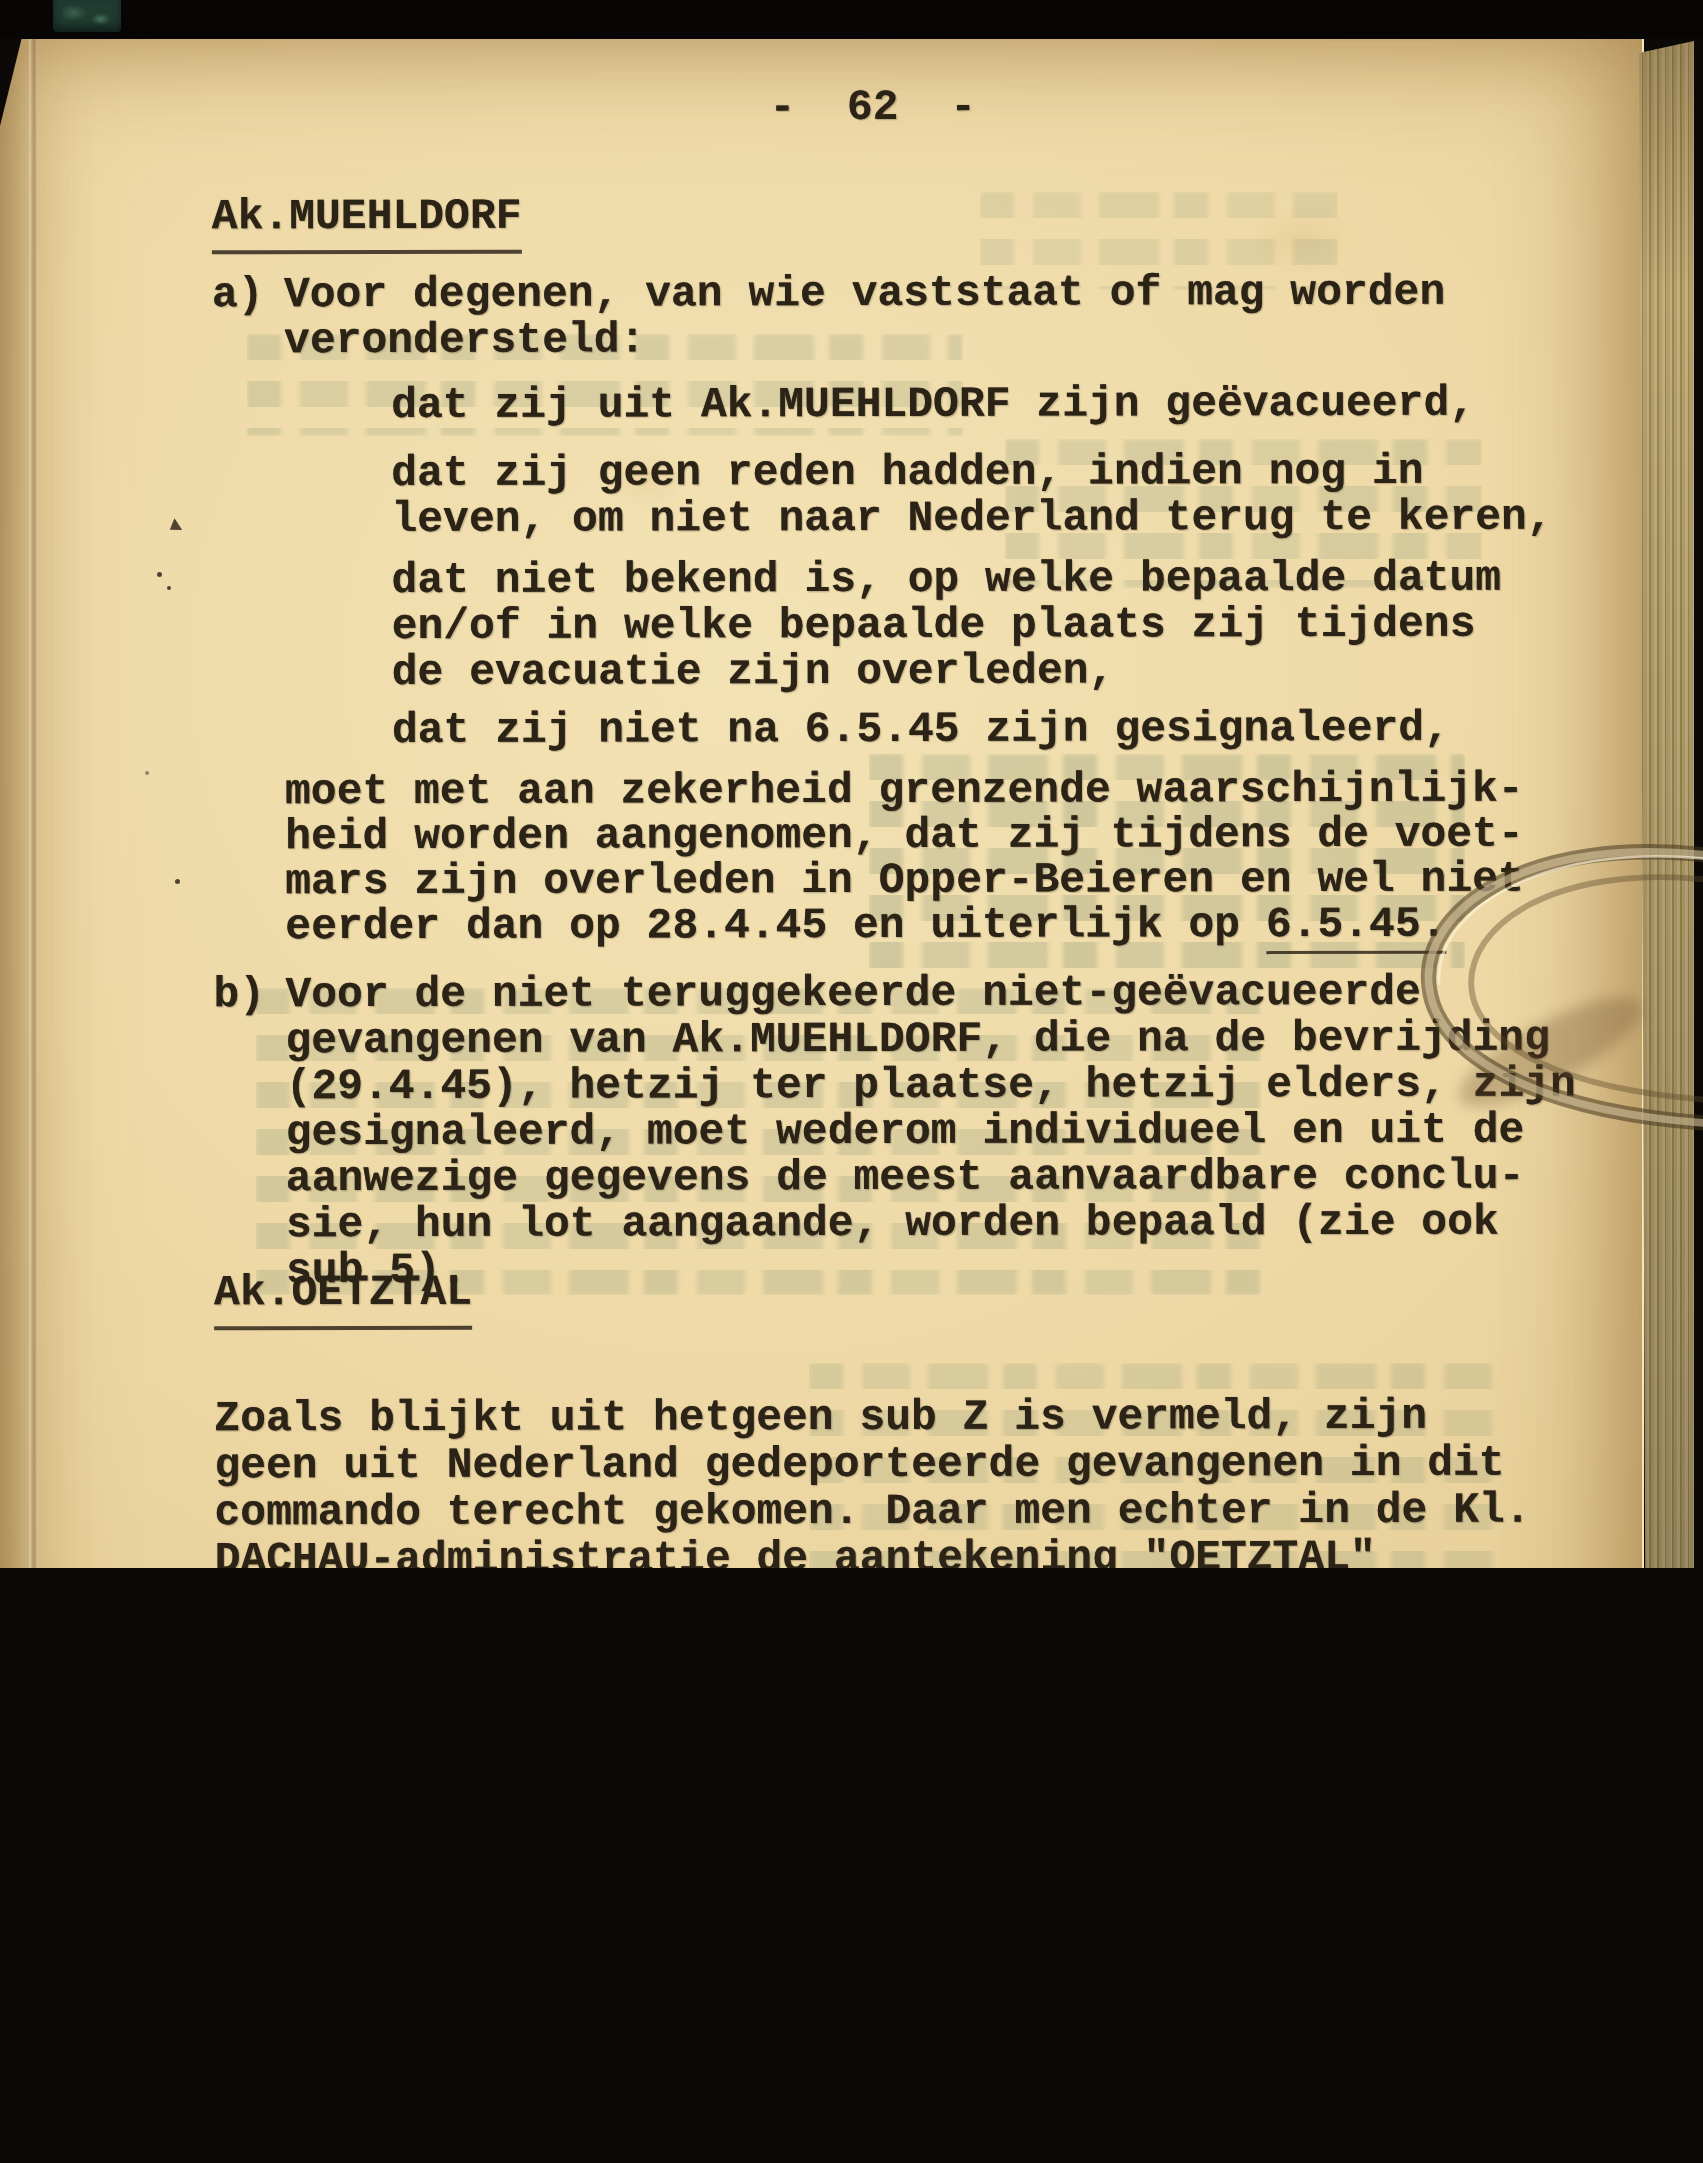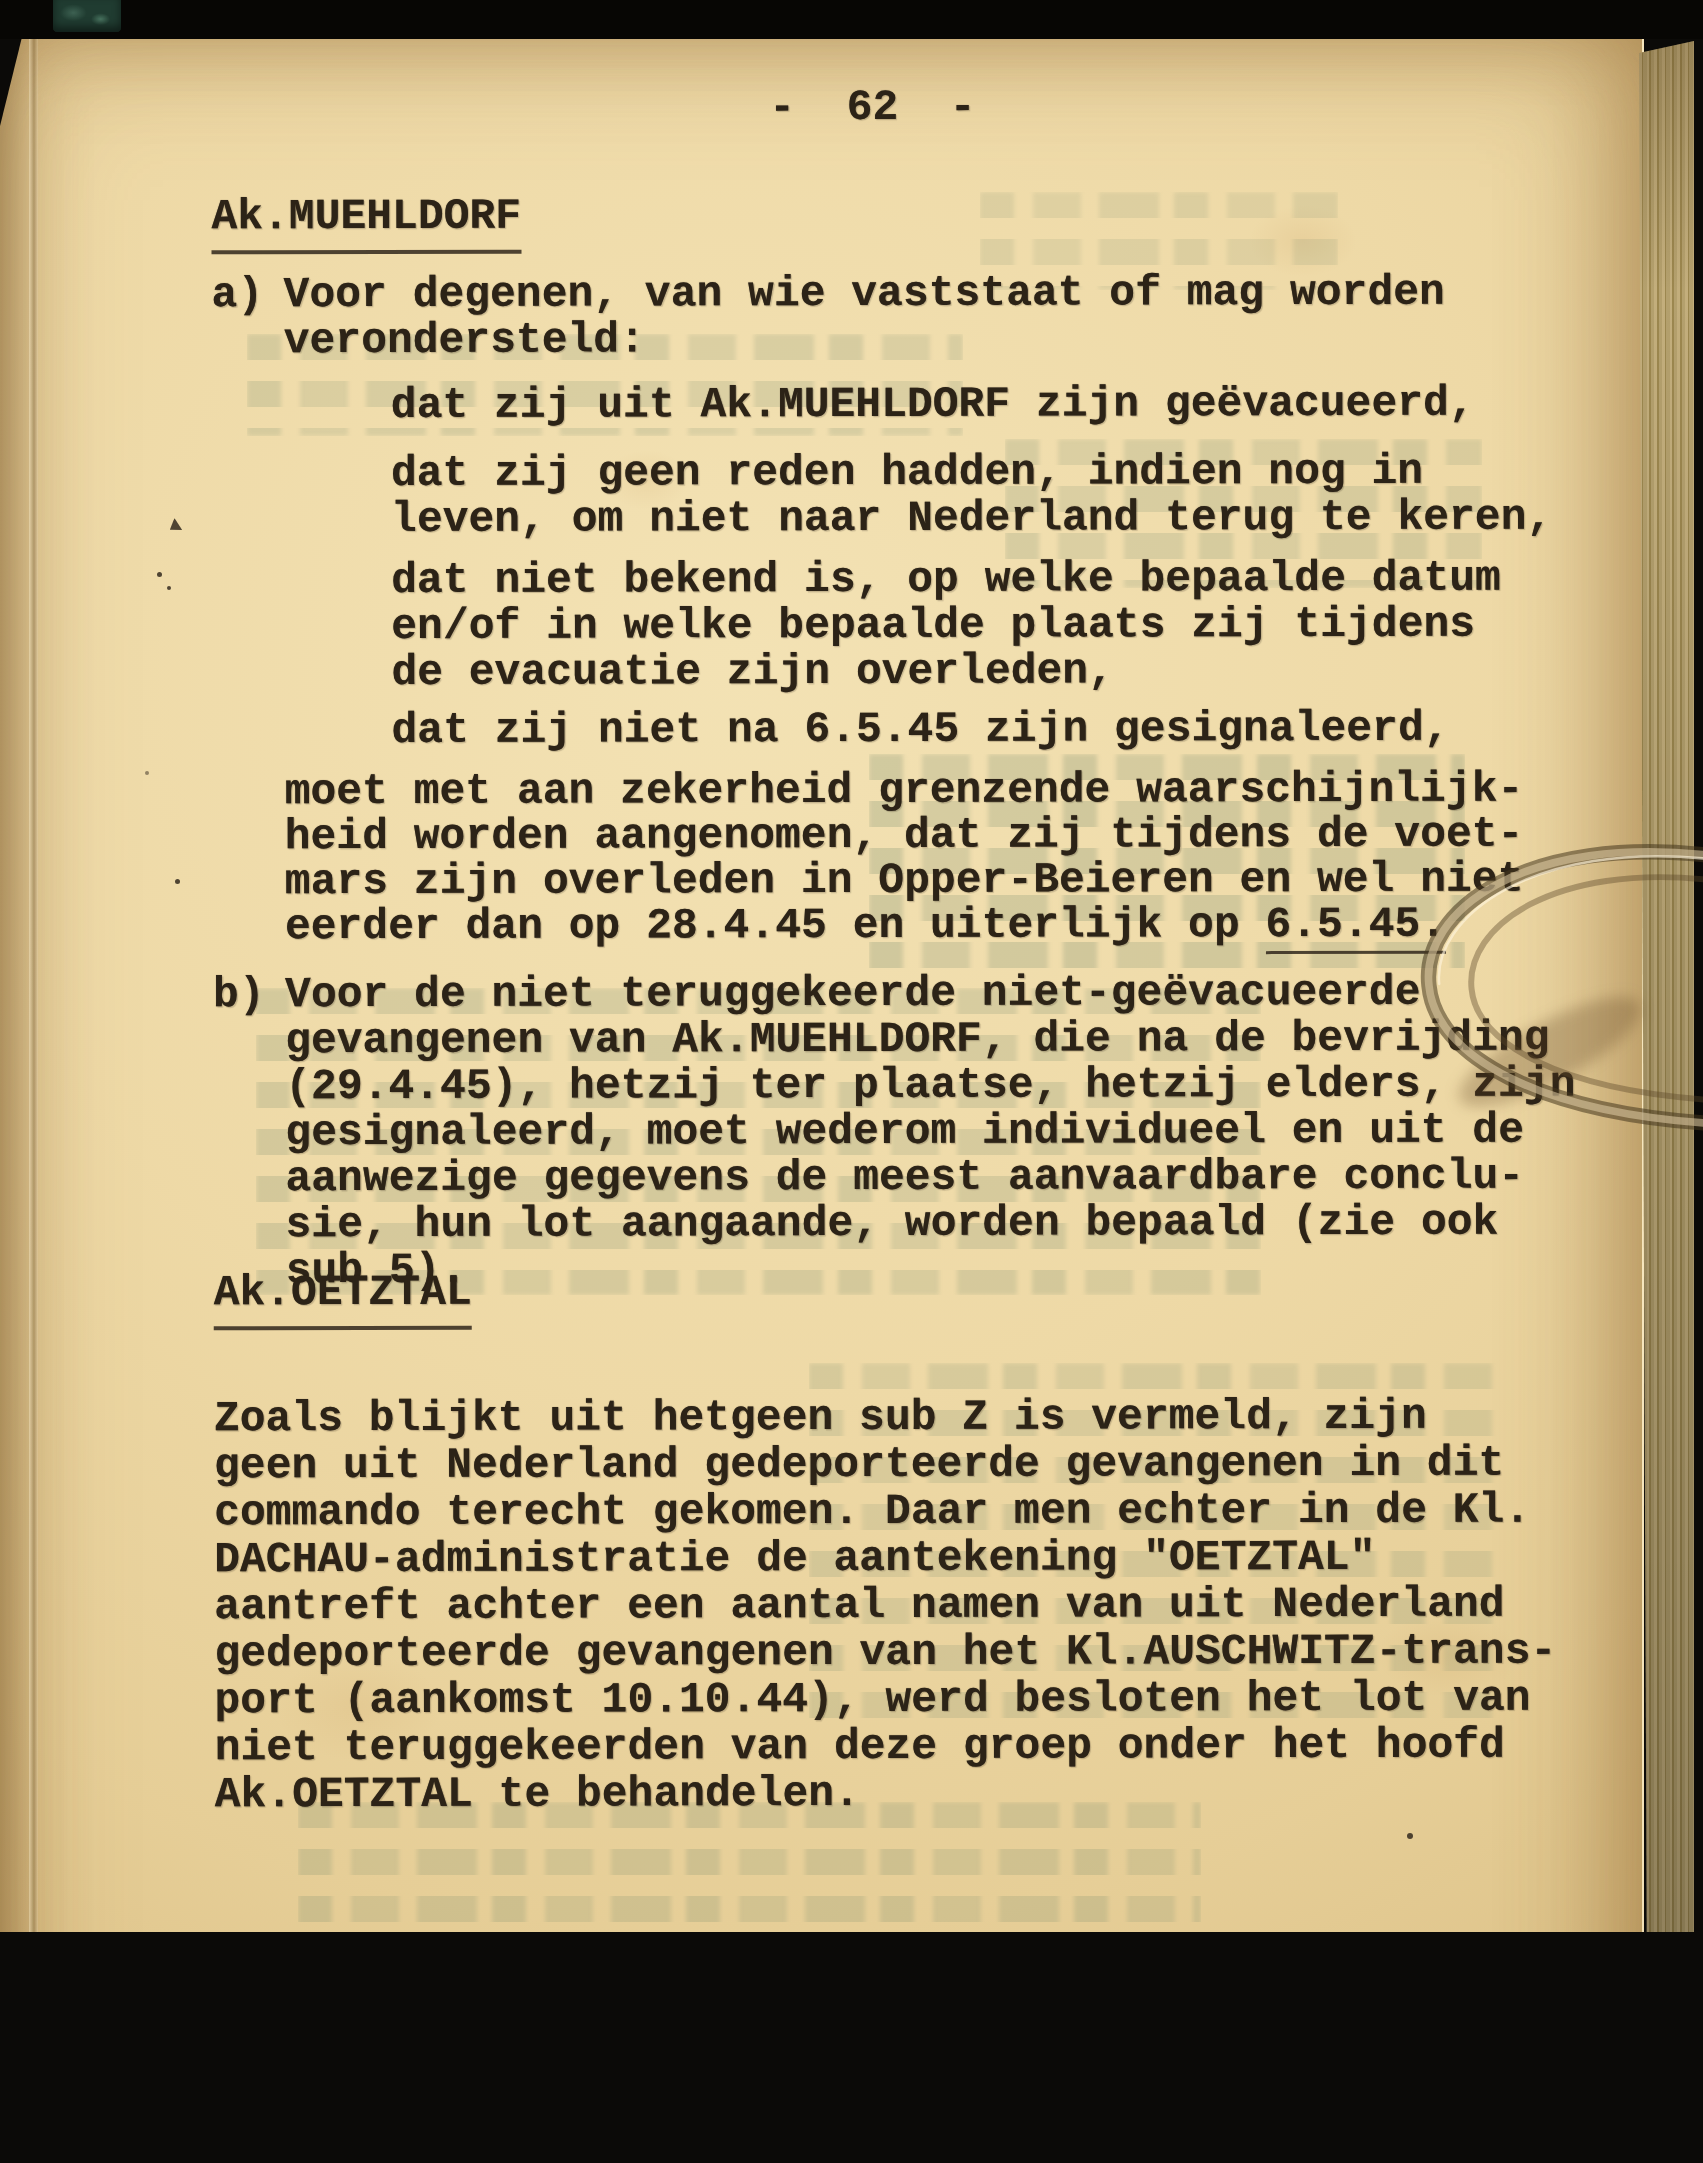--- a/index.html
+++ b/index.html
@@ -1,16 +1,16 @@
 <!DOCTYPE html>
 <html style="font-size:13.6px"><head>
 <meta charset="utf-8">
 <style>
   html,body{margin:0;padding:0;background:#0b0a08;}
-  .scene{position:relative;width:1704px;height:1932px;background:#0b0a08;overflow:hidden;
+  .scene{position:relative;width:1704px;height:1568px;background:#0b0a08;overflow:hidden;
          font-family:"Liberation Mono","DejaVu Sans Mono",monospace;}
   
   .page{position:absolute;left:0;top:37px;width:1642px;height:2078px;
     background:radial-gradient(120% 90% at 45% 30%, #f3e2b4 0%, #eed9a6 40%, #e6ce97 68%, #d9bd82 92%, #cfb176 100%);
     box-shadow:inset 0 0 136px rgba(146,105,50,.28), inset -43px 0 102px rgba(146,105,50,.30),
                inset 25.6px 0 68px rgba(150,115,60,.22), inset 0 -34px 85px rgba(140,100,45,.25);
     border-right:2.6px solid rgba(255,244,214,.55);
     clip-path:polygon(0 0,100% 0,100% calc(100% - 77px),calc(100% - 43px) 100%,0 100%);}
   .stains{position:absolute;inset:0;pointer-events:none;
     background:radial-gradient(77px 51px at 1303px 204px, rgba(185,135,70,.12), transparent 70%),

